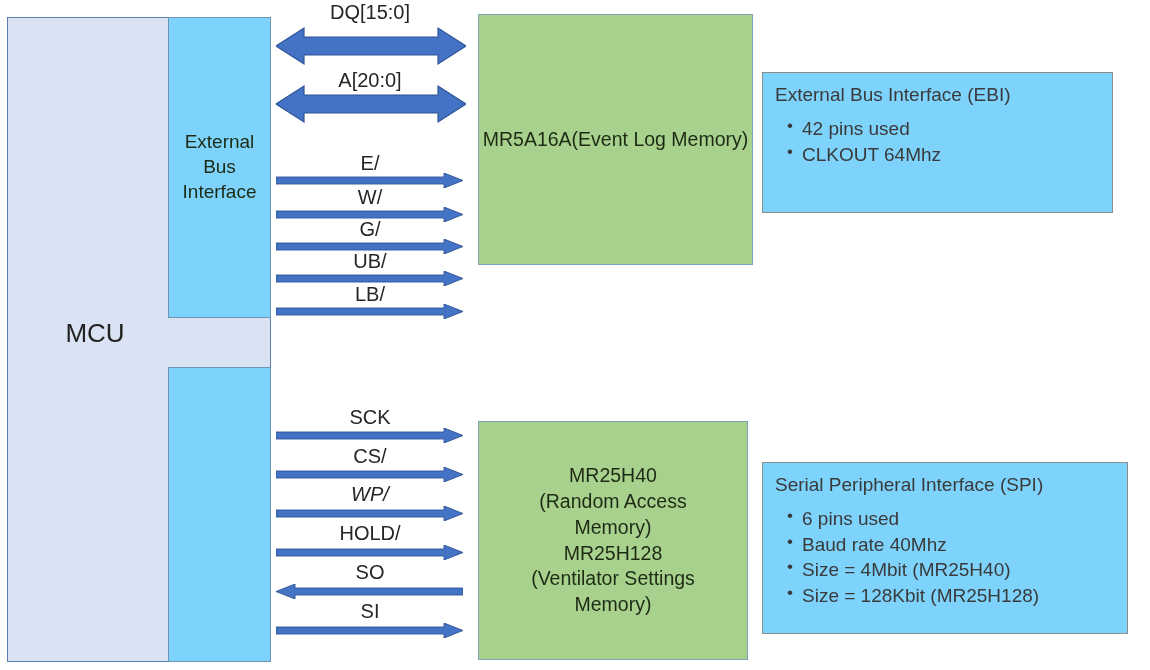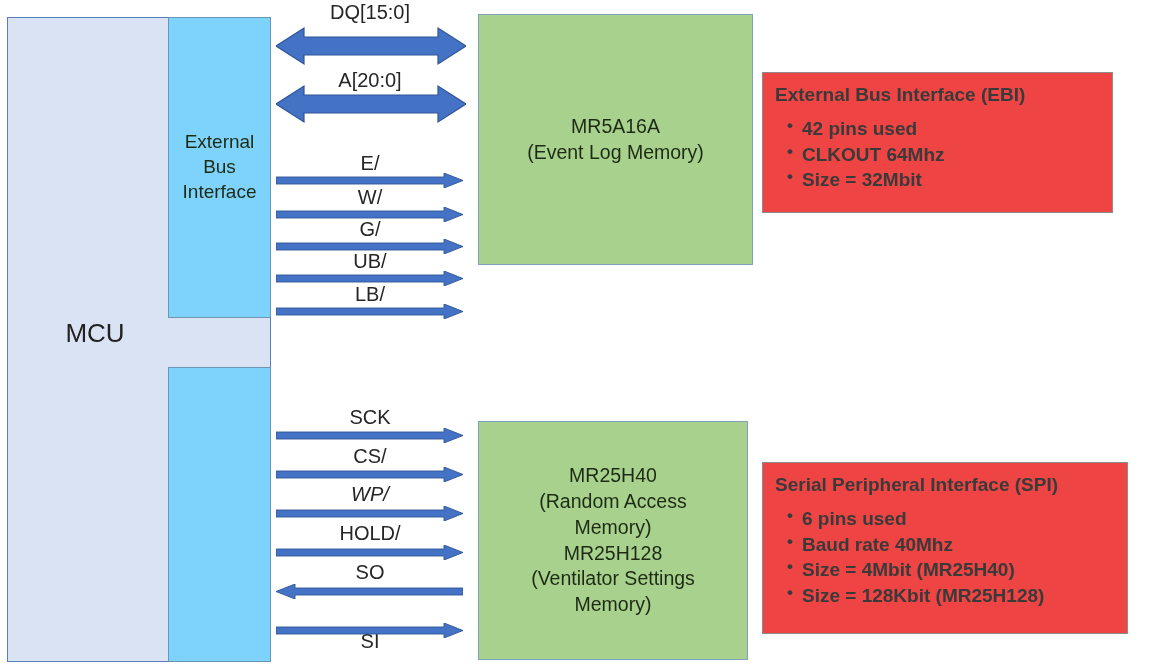--- a/index.html
+++ b/index.html
@@ -53,27 +53,26 @@
   .ebi-sub-label {
     font-size: 19px;
     line-height: 1.3;
     color: #1d2b14;
   }
 
   
   .info-box {
     position: absolute;
     box-sizing: border-box;
-    background: #ef4444;
+    background: #7dd3fc;
     border: 1.5px solid #8c8c8c;
     padding: 9px 12px 6px 12px;
     color: #3a3a3a;
     font-size: 19px;
     line-height: 1.34;
-    font-weight: bold;
   }
   .info-title {
     display: block;
     margin-bottom: 1px;
     white-space: nowrap;
   }
   .info-list {
     margin: 9px;
     padding: 0;
     list-style: none;
@@ -116,21 +115,21 @@
   <div class="block green-block" style="left:168px; top:17px; width:103px; height:301px; flex-direction:column;">
     <div class="ebi-sub-label">
       <div>External</div>
       <div>Bus</div>
       <div>Interface</div>
     </div>
   </div>
 
   <div class="block green-block" style="left:168px; top:367px; width:103px; height:295px;"></div>
 
-  <div class="block green-memory" style="left:478px; top:14px; width:275px; height:251px; flex-direction:column;">
+  <div class="block green-memory" style="left:478px; top:14px; width:275px; height:251px; flex-direction:row;">
     <div>MR5A16A</div>
     <div>(Event Log Memory)</div>
   </div>
 
   <div class="block green-memory" style="left:478px; top:421px; width:270px; height:239px; flex-direction:column;">
     <div>MR25H40</div>
     <div>(Random Access</div>
     <div>Memory)</div>
     <div>MR25H128</div>
     <div>(Ventilator Settings</div>
@@ -214,33 +213,32 @@
     </svg>
   </div>
 
   <div class="sig-label" style="left:276px; top:561px; width:188px;">SO</div>
   <div class="arrow-wrap" style="left:276px; top:584px;">
     <svg width="187" height="15" viewBox="0 0 187 15">
       <polygon points="187,4 19,4 19,0 0,7.5 19,15 19,11 187,11" fill="#4472c4" stroke="#2f5597" stroke-width="0.9"></polygon>
     </svg>
   </div>
 
-  <div class="sig-label" style="left:276px; top:600px; width:188px;margin-top:30px;">SI</div>
+  <div class="sig-label" style="left:276px; top:600px; width:188px;">SI</div>
   <div class="arrow-wrap" style="left:276px; top:623px;">
     <svg width="187" height="15" viewBox="0 0 187 15">
       <polygon points="0,4 168,4 168,0 187,7.5 168,15 168,11 0,11" fill="#4472c4" stroke="#2f5597" stroke-width="0.9"></polygon>
     </svg>
   </div>
 
   <div class="info-box" style="left:762px; top:72px; width:351px; height:141px;">
     <span class="info-title">External Bus Interface (EBI)</span>
     <ul class="info-list">
       <li>42 pins used</li>
       <li>CLKOUT 64Mhz</li>
-      <li>Size = 32Mbit</li>
     </ul>
   </div>
 
   <div class="info-box" style="left:762px; top:462px; width:366px; height:172px;">
     <span class="info-title">Serial Peripheral Interface (SPI)</span>
     <ul class="info-list">
       <li>6 pins used</li>
       <li>Baud rate 40Mhz</li>
       <li>Size = 4Mbit (MR25H40)</li>
       <li>Size = 128Kbit (MR25H128)</li>

